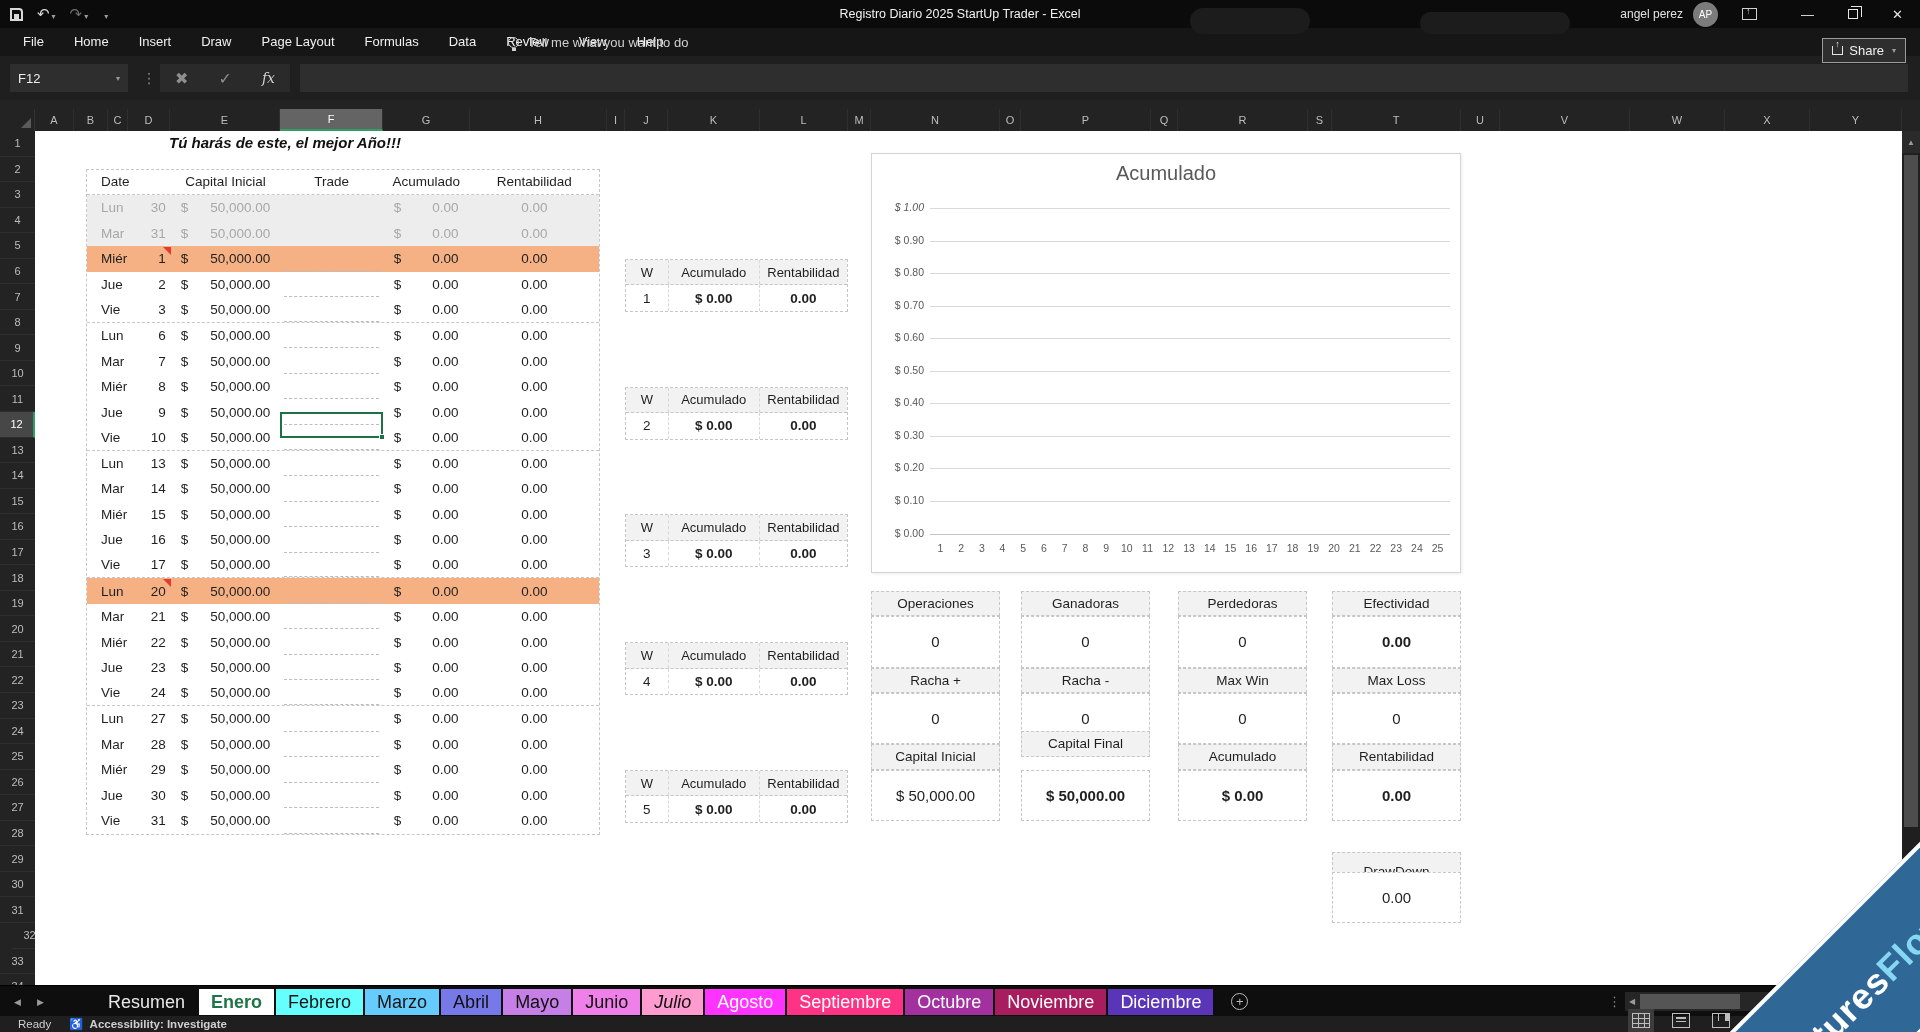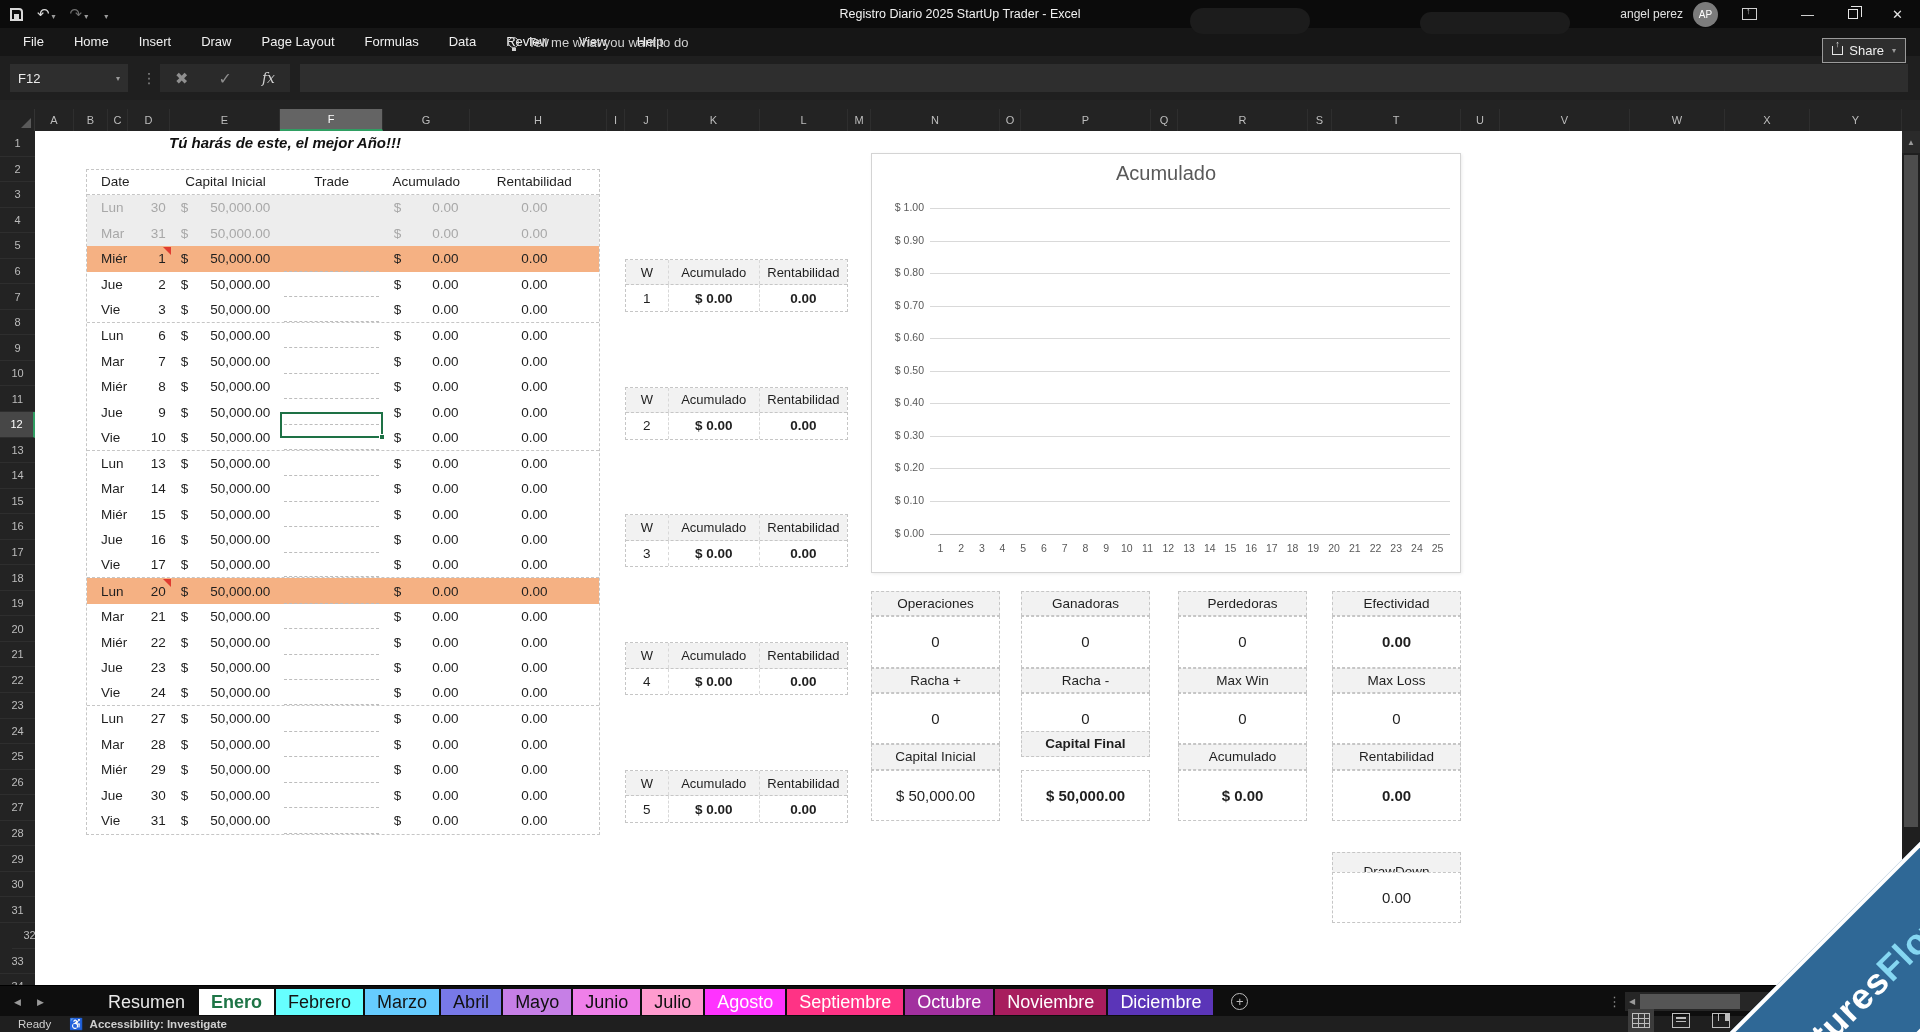--- a/index.html
+++ b/index.html
@@ -762,21 +762,21 @@
           <div class="wc w2">$ 0.00</div>
           <div class="wc w3">0.00</div>
         </div>
       </div>
     </div>
 
   <div id="chart" class="abs">
     <div id="chart-title">Acumulado</div>
     <div id="chart-plot">
         <div class="gline" style="top: 54px;"></div>
-        <div class="ytick" style="top: 47px;">$ 1.00</div>
+        <div class="ytick" style="top: 47px; font-style: italic;">$ 1.00</div>
         <div class="gline" style="top: 86.55px;"></div>
         <div class="ytick" style="top: 79.55px;">$ 0.90</div>
         <div class="gline" style="top: 119.1px;"></div>
         <div class="ytick" style="top: 112.1px;">$ 0.80</div>
         <div class="gline" style="top: 151.65px;"></div>
         <div class="ytick" style="top: 144.65px;">$ 0.70</div>
         <div class="gline" style="top: 184.2px;"></div>
         <div class="ytick" style="top: 177.2px;">$ 0.60</div>
         <div class="gline" style="top: 216.75px;"></div>
         <div class="ytick" style="top: 209.75px;">$ 0.50</div>
@@ -830,21 +830,21 @@
       <div class="sbox shead" style="left: 836px; top: 536.55px; width: 129px; height: 25.55px;">Racha +</div>
       <div class="sbox sval" style="left: 836px; top: 562.1px; width: 129px; height: 51.1px;">0</div>
       <div class="sbox shead" style="left: 986px; top: 536.55px; width: 129px; height: 25.55px;">Racha -</div>
       <div class="sbox sval" style="left: 986px; top: 562.1px; width: 129px; height: 51.1px;">0</div>
       <div class="sbox shead" style="left: 1143px; top: 536.55px; width: 129px; height: 25.55px;">Max Win</div>
       <div class="sbox sval" style="left: 1143px; top: 562.1px; width: 129px; height: 51.1px;">0</div>
       <div class="sbox shead" style="left: 1297px; top: 536.55px; width: 129px; height: 25.55px;">Max Loss</div>
       <div class="sbox sval" style="left: 1297px; top: 562.1px; width: 129px; height: 51.1px;">0</div>
       <div class="sbox shead" style="left: 836px; top: 613.2px; width: 129px; height: 25.55px;">Capital Inicial</div>
       <div class="sbox sval" style="left: 836px; top: 638.75px; width: 129px; height: 51.1px;">$ 50,000.00</div>
-      <div class="sbox shead" style="left: 986px; top: 600px; width: 129px; height: 25.55px; font-weight: bold;">Capital Final</div>
+      <div class="sbox shead" style="left: 986px; top: 600px; width: 129px; height: 25.55px;">Capital Final</div>
       <div class="sbox sval b" style="left: 986px; top: 638.75px; width: 129px; height: 51.1px;">$ 50,000.00</div>
       <div class="sbox shead" style="left: 1143px; top: 613.2px; width: 129px; height: 25.55px;">Acumulado</div>
       <div class="sbox sval b" style="left: 1143px; top: 638.75px; width: 129px; height: 51.1px;">$ 0.00</div>
       <div class="sbox shead" style="left: 1297px; top: 613.2px; width: 129px; height: 25.55px;">Rentabilidad</div>
       <div class="sbox sval b" style="left: 1297px; top: 638.75px; width: 129px; height: 51.1px;">0.00</div>
       <div class="sbox shead" style="left: 1297px; top: 721px; width: 129px; height: 38px;">DrawDown</div>
       <div class="sbox sval" style="left: 1297px; top: 740.95px; width: 129px; height: 51.1px;">0.00</div>
     </div>
 </div>
 
@@ -860,21 +860,21 @@
     <span>▶</span>
   </div>
   <div id="sheettabs" class="abs">
       <div class="stab" style="color: rgb(232, 232, 232);">Resumen</div>
       <div class="stab active" style="background: rgb(255, 255, 255); color: rgb(31, 117, 71);">Enero</div>
       <div class="stab" style="background: rgb(102, 255, 255); color: rgb(20, 20, 20);">Febrero</div>
       <div class="stab" style="background: rgb(102, 204, 255); color: rgb(20, 20, 20);">Marzo</div>
       <div class="stab" style="background: rgb(120, 121, 232); color: rgb(16, 16, 16);">Abril</div>
       <div class="stab" style="background: rgb(198, 127, 230); color: rgb(16, 16, 16);">Mayo</div>
       <div class="stab" style="background: rgb(239, 127, 233); color: rgb(16, 16, 16);">Junio</div>
-      <div class="stab" style="background: rgb(255, 155, 206); color: rgb(16, 16, 16);">Julio</div>
+      <div class="stab" style="background: rgb(255, 155, 206); color: rgb(16, 16, 16); font-style: italic;">Julio</div>
       <div class="stab" style="background: rgb(255, 51, 255); color: rgb(255, 255, 255);">Agosto</div>
       <div class="stab" style="background: rgb(255, 51, 133); color: rgb(255, 255, 255);">Septiembre</div>
       <div class="stab" style="background: rgb(162, 48, 159); color: rgb(255, 255, 255);">Octubre</div>
       <div class="stab" style="background: rgb(168, 29, 94); color: rgb(255, 255, 255);">Noviembre</div>
       <div class="stab" style="background: rgb(91, 53, 184); color: rgb(255, 255, 255);">Diciembre</div>
       <div id="addsheet">+</div>
     </div>
   <div id="tab-dots" class="abs">⋮</div>
   <div id="hscroll" class="abs">
     <span class="hs-btn" style="left:0">◀</span>

